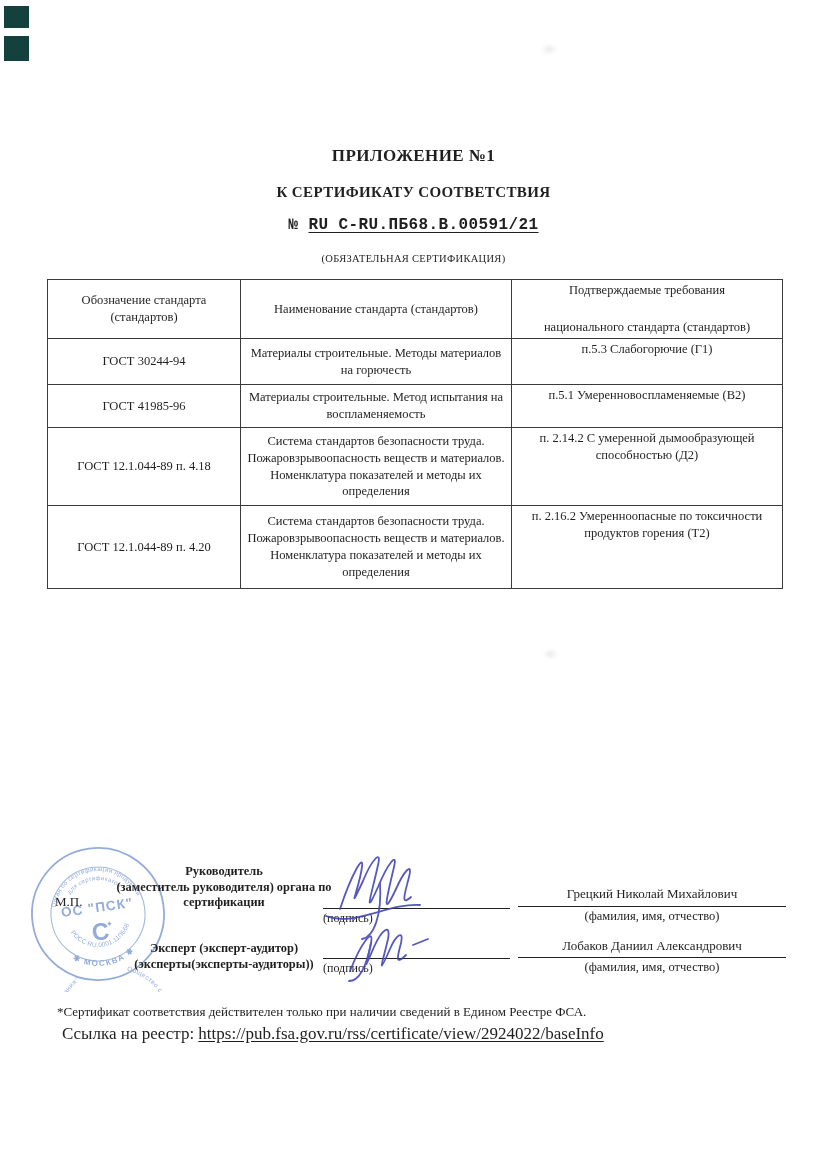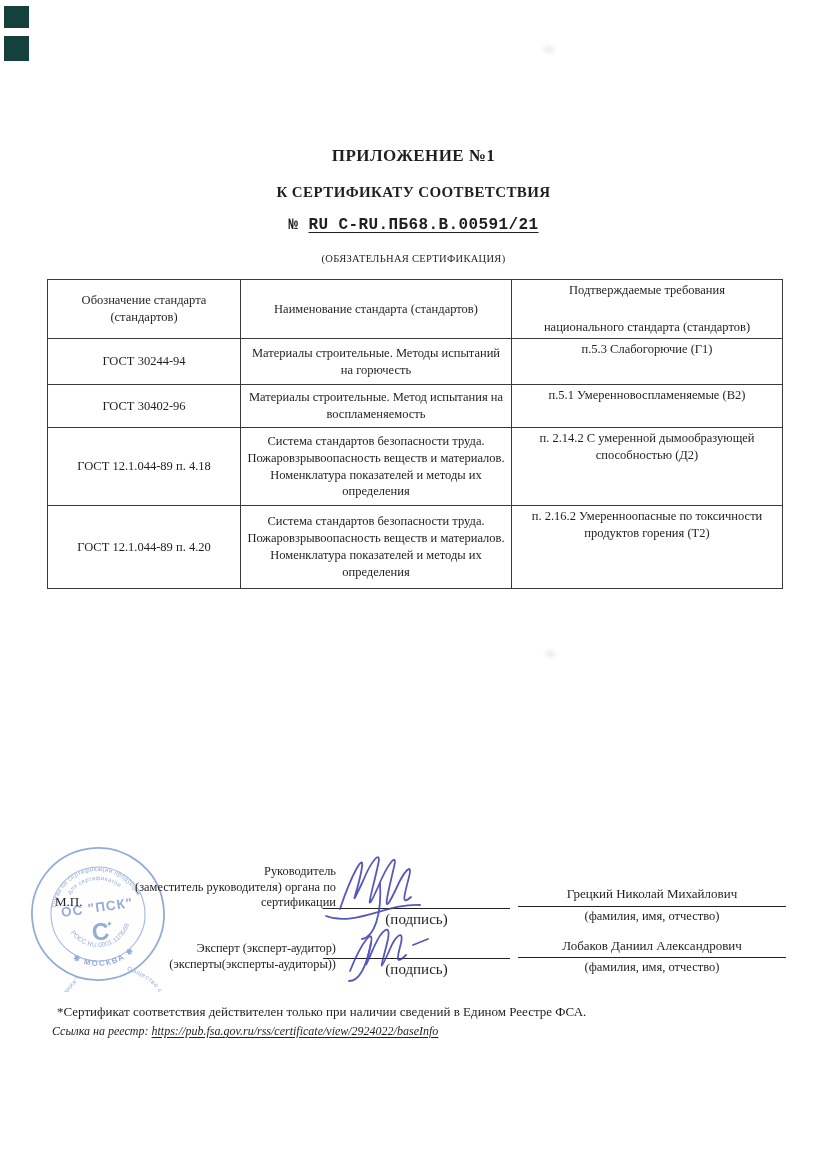--- a/index.html
+++ b/index.html
@@ -30,40 +30,40 @@
   col.c1{width:193px;} col.c2{width:271px;} col.c3{width:271px;}
   tr.hdr{height:59px;}
   tr.r1{height:46px;} tr.r2{height:43px;} tr.r3{height:78px;} tr.r4{height:83px;}
   td.vt{vertical-align:top;}
   td.vm{vertical-align:middle;}
   .hdr3b{margin-top:20px;}
 
   
   .abs{position:absolute;}
   .mp{left:55px;top:894px;font-size:13px;}
-  .role{left:112px;width:224px;text-align:right;font-size:12.4px;line-height:1.25;}
+  .role{left:112px;width:224px;text-align:center;font-size:12.4px;line-height:1.25;font-weight:bold;}
   .role1{top:864px;}
   .role2{top:929px;margin-top:12px;}
   .sigline{left:323px;width:187px;border-top:1.5px solid #222;height:0;}
   .sl1{top:908px;} .sl2{top:958px;}
-  .sigcap{left:323px;width:187px;text-align:center;font-size:15px;}
+  .sigcap{left:323px;width:187px;text-align:left;font-size:12px;}
   .sc1{top:911px;} .sc2{top:961px;}
   .nameblock{left:518px;width:268px;text-align:center;font-size:13px;}
   .nm1{top:886px;} .nm2{top:938px;}
   .nameline{left:518px;width:268px;border-top:1.5px solid #222;height:0;}
   .nl1{top:906px;} .nl2{top:957px;}
   .namecap{left:518px;width:268px;text-align:center;font-size:12.5px;}
   .nc1{top:909px;} .nc2{top:960px;}
 
   .stamp-svg{left:24px;top:836px;}
   .sig-svg{left:316px;top:843px;}
 
   
   .foot1{left:57px;top:1004px;font-size:13px;text-align:center;}
-  .foot2{left:52px;top:1024px;font-size:12px;font-style:italic;}
+  .foot2{left:62px;top:1024px;font-size:17px;}
   .foot2 .lnk{text-decoration:underline;text-underline-offset:2px;cursor:pointer;}
 </style>
 </head>
 <body>
 
 <div class="page">
 
   <div class="corner-sq sq1"></div>
   <div class="corner-sq sq2"></div>
   <div class="smudge smudge1"></div>
@@ -84,25 +84,25 @@
         <tr class="hdr">
       <th class="vm">Обозначение стандарта (стандартов)</th>
       <th class="vm">Наименование стандарта (стандартов)</th>
       <th class="vt">
         <div>Подтверждаемые требования</div>
         <div class="hdr3b">национального стандарта (стандартов)</div>
       </th>
     </tr>
     <tr class="r1">
       <td class="vm">ГОСТ 30244-94</td>
-      <td class="vm">Материалы строительные. Методы испытаний на горючесть</td>
+      <td class="vm">Материалы строительные. Методы материалов на горючесть</td>
       <td class="vt">п.5.3 Слабогорючие (Г1)</td>
     </tr>
     <tr class="r2">
-      <td class="vm">ГОСТ 30402-96</td>
+      <td class="vm">ГОСТ 41985-96</td>
       <td class="vm">Материалы строительные. Метод испытания на воспламеняемость</td>
       <td class="vt">п.5.1 Умеренновоспламеняемые (В2)</td>
     </tr>
     <tr class="r3">
       <td class="vm">ГОСТ 12.1.044-89 п. 4.18</td>
       <td class="vm">Система стандартов безопасности труда. Пожаровзрывоопасность веществ и материалов. Номенклатура показателей и методы их определения</td>
       <td class="vt">п. 2.14.2 С умеренной дымообразующей способностью (Д2)</td>
     </tr>
     <tr class="r4">
       <td class="vm">ГОСТ 12.1.044-89 п. 4.20</td>

